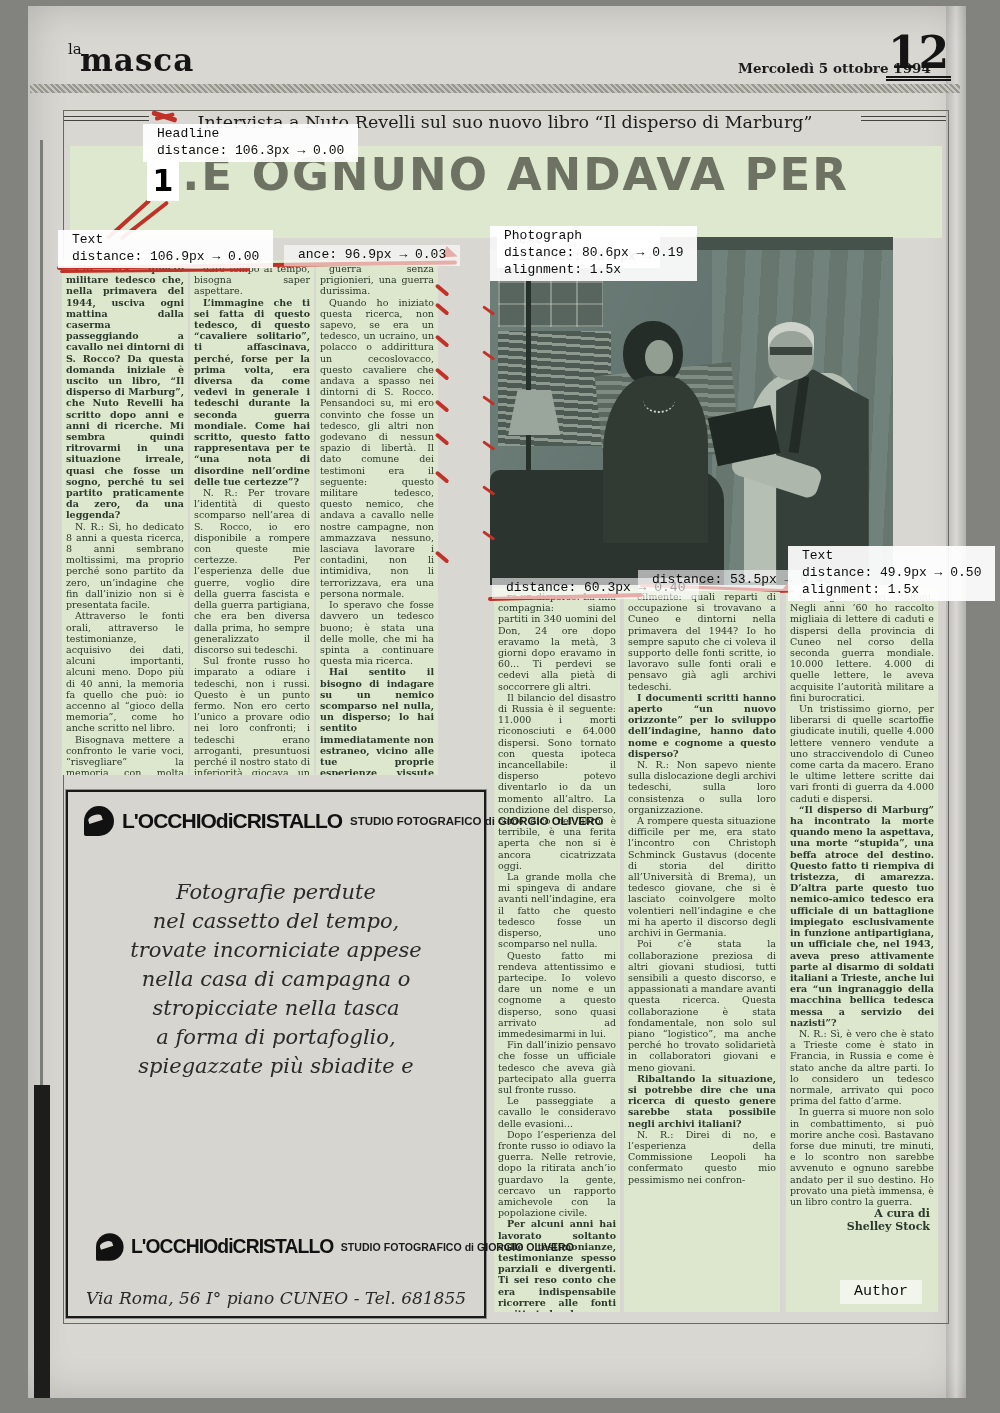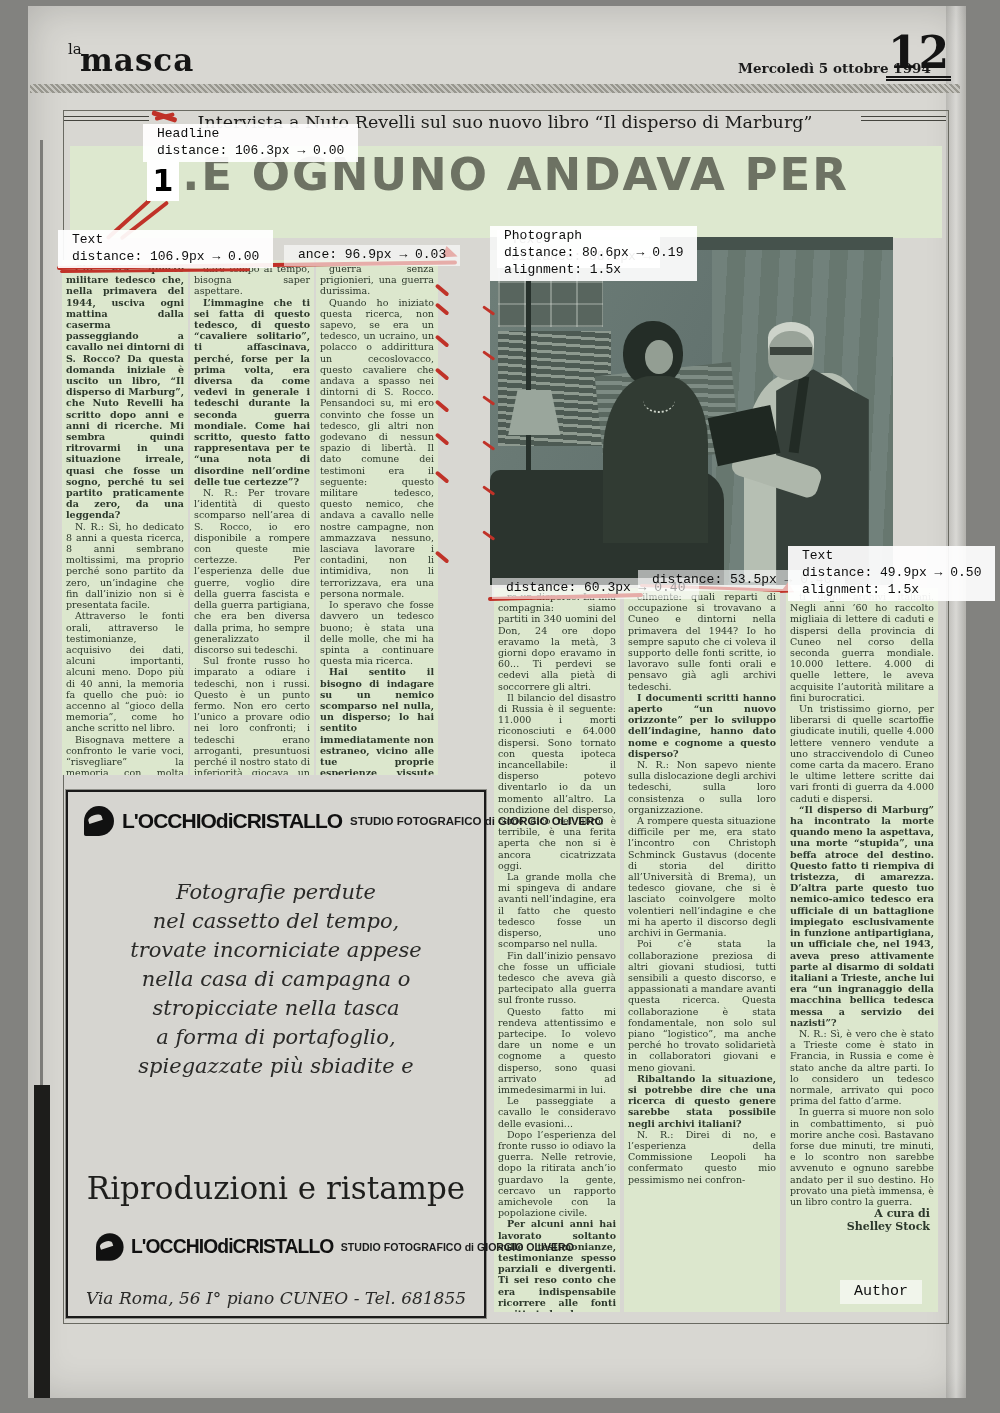--- a/index.html
+++ b/index.html
@@ -162,22 +162,22 @@
         <p>Quando ho iniziato questa ricerca, non sapevo, se era un tedesco, un ucraino, un polacco o addirittura un cecoslovacco, questo cavaliere che andava a spasso nei dintorni di S. Rocco. Pensandoci su, mi ero convinto che fosse un tedesco, gli altri non godevano di nessun spazio di libertà. Il dato comune dei testimoni era il seguente: questo militare tedesco, questo nemico, che andava a cavallo nelle nostre campagne, non ammazzava nessuno, lasciava lavorare i contadini, non li intimidiva, non li terrorizzava, era una persona normale.</p>
         <p>Io speravo che fosse davvero un tedesco buono; è stata una delle molle, che mi ha spinta a continuare questa mia ricerca.</p>
         <p class="bold">Hai sentito il bisogno di indagare su un nemico scomparso nel nulla, un disperso; lo hai sentito immediatamente non estraneo, vicino alle tue proprie esperienze vissute durante la tremenda ritirata in Russia?</p>
       </div>
   </div>
   <div class="col" style="left:494px;top:588px;width:126px;height:724px;">
     <div>
         <p>re un disperso. La mia compagnia: siamo partiti in 340 uomini del Don, 24 ore dopo eravamo la metà, 3 giorni dopo eravamo in 60... Ti perdevi se cedevi alla pietà di soccorrere gli altri.</p>
         <p>Il bilancio del disastro di Russia è il seguente: 11.000 i morti riconosciuti e 64.000 dispersi. Sono tornato con questa ipoteca incancellabile: il disperso potevo diventarlo io da un momento all’altro. La condizione del disperso, come dico nel libro, è terribile, è una ferita aperta che non si è ancora cicatrizzata oggi.</p>
         <p>La grande molla che mi spingeva di andare avanti nell’indagine, era il fatto che questo tedesco fosse un disperso, uno scomparso nel nulla.</p>
+        <p>Questo fatto mi rendeva attentissimo e partecipe. Io volevo dare un nome e un cognome a questo disperso, sono quasi arrivato ad immedesimarmi in lui.</p>
         <p>Fin dall’inizio pensavo che fosse un ufficiale tedesco che aveva già partecipato alla guerra sul fronte russo.</p>
-        <p>Questo fatto mi rendeva attentissimo e partecipe. Io volevo dare un nome e un cognome a questo disperso, sono quasi arrivato ad immedesimarmi in lui.</p>
         <p>Le passeggiate a cavallo le consideravo delle evasioni...</p>
         <p>Dopo l’esperienza del fronte russo io odiavo la guerra. Nelle retrovie, dopo la ritirata anch’io guardavo la gente, cercavo un rapporto amichevole con la popolazione civile.</p>
         <p class="bold">Per alcuni anni hai lavorato soltanto sulle testimonianze, testimonianze spesso parziali e divergenti. Ti sei reso conto che era indispensabile ricorrere alle fonti scritte tedesche.</p>
       </div>
   </div>
   <div class="col" style="left:624px;top:588px;width:156px;height:724px;">
     <div>
         <p>cilmente: quali reparti di occupazione si trovavano a Cuneo e dintorni nella primavera del 1944? Io ho sempre saputo che ci voleva il supporto delle fonti scritte, io lavoravo sulle fonti orali e pensavo già agli archivi tedeschi.</p>
         <p class="bold">I documenti scritti hanno aperto “un nuovo orizzonte” per lo sviluppo dell’indagine, hanno dato nome e cognome a questo disperso?</p>
         <p>N. R.: Non sapevo niente sulla dislocazione degli archivi tedeschi, sulla loro consistenza o sulla loro organizzazione.</p>
@@ -207,21 +207,20 @@
     </div>
     <div id="ad-poem">
         <div>Fotografie perdute</div>
         <div>nel cassetto del tempo,</div>
         <div>trovate incorniciate appese</div>
         <div>nella casa di campagna o</div>
         <div>stropicciate nella tasca</div>
         <div>a forma di portafoglio,</div>
         <div>spiegazzate più sbiadite e</div>
       </div>
-    <div id="ad-service">Riproduzioni e ristampe</div>
     <div class="ad-logo-row" style="left:28px;top:440px;transform:scale(.92);transform-origin:left center;">
       <div class="eye"></div>
       <span class="ad-logo-text">L'OCCHIOdiCRISTALLO</span>
       <span class="ad-studio">STUDIO FOTOGRAFICO di GIORGIO OLIVERO</span>
     </div>
     <div id="ad-address">Via Roma, 56 I° piano CUNEO - Tel. 681855</div>
   </div>
 
   <div class="ann" style="left:143px;top:124px;">
     <div>Headline</div>

